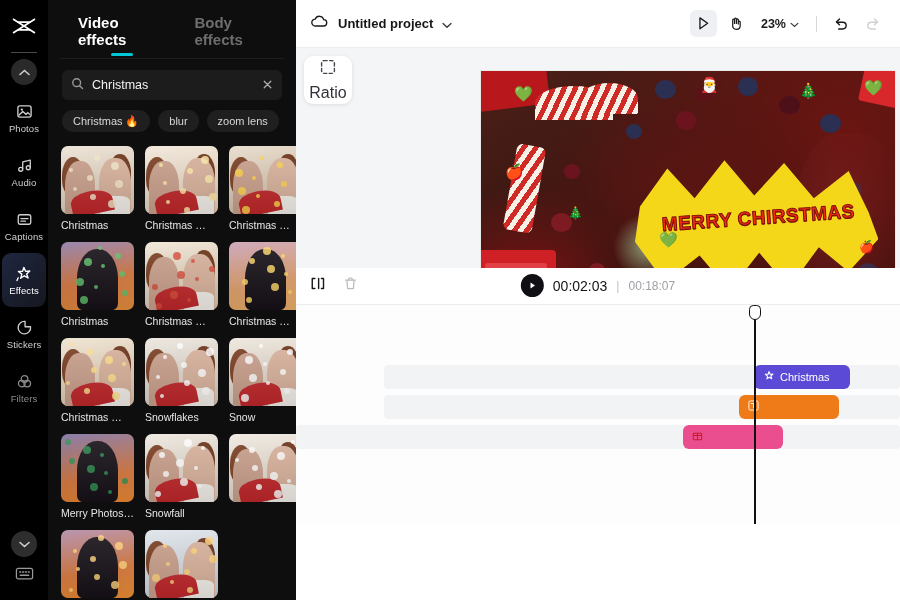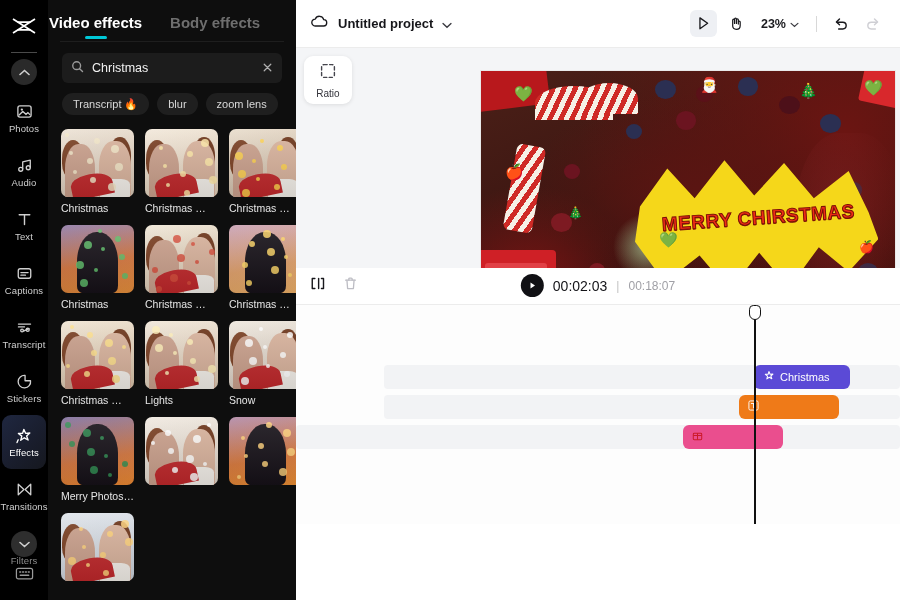--- a/index.html
+++ b/index.html
@@ -61,21 +61,21 @@
 
   
   .panel {
     width: 248px; flex: 0 0 248px; height: 600px;
     background: #0e0e0e;
     position: relative;
     overflow: hidden;
   }
   .panel-tabs {
     display: flex; align-items: flex-start; gap: 28px;
-    padding: 14px 16px 0 1px;
+    padding: 14px 16px 0 30px;
     position: relative;
   }
   .ptab { font-size: 15px; font-weight: bold; color: #6e6e6e; padding-bottom: 10px; position: relative; }
   .ptab.active { color: #ffffff; }
   .ptab.active::after {
     content: ""; position: absolute; left: 50%; transform: translateX(-50%);
     bottom: 2px; width: 22px; height: 3px; border-radius: 2px; background: #00c8d7;
   }
   .panel-divider { height: 1px; background: #1e1e1e; margin: 0 12px; }
 
@@ -145,21 +145,21 @@
     display: flex; align-items: center; justify-content: center;
     overflow: hidden;
   }
   .ratio-btn {
     position: absolute; left: 8px; top: 8px;
     width: 48px; height: 48px; border-radius: 9px;
     background: #ffffff;
     display: flex; flex-direction: column; align-items: center; justify-content: center; gap: 4px;
     box-shadow: 0 1px 4px rgba(0,0,0,.10);
   }
-  .ratio-btn .rl { font-size: 10px; color: #32323a; }
+  .ratio-btn .rl { font-size: 16px; color: #32323a; }
 
   .video-frame {
     position: absolute; left: 184px; top: 22px;
     width: 416px; height: 311px;
     background: #2c0f0c; overflow: hidden;
     border: 1px solid #e9e9e9;
   }
   .vf-bg { position:absolute; inset:0;
     background:
       radial-gradient(ellipse 60% 45% at 52% 38%, #5a1512 0%, rgba(90,21,18,0) 70%),
@@ -261,79 +261,51 @@
         <span class="ico">
           <svg width="17" height="17" viewBox="0 0 18 18" fill="none" stroke="currentColor" stroke-width="1.4">
               <circle cx="5" cy="13" r="2.1"></circle>
               <circle cx="13" cy="11.4" r="2.1"></circle>
               <path d="M7.1 13 V5.2 L15.1 3.4 V11.4" stroke-linejoin="round"></path>
             </svg>
         </span>
         <span class="lbl">Audio</span>
       </div>
 
-      <div class="rail-item">
-        <span class="ico">
-          <svg width="17" height="17" viewBox="0 0 18 18" fill="none" stroke="currentColor" stroke-width="1.5" stroke-linecap="round">
-              <path d="M3.4 4 H14.6 M9 4 V14.4"></path>
-            </svg>
-        </span>
-        <span class="lbl">Text</span>
-      </div>
 
       <div class="rail-item">
         <span class="ico">
           <svg width="17" height="17" viewBox="0 0 18 18" fill="none" stroke="currentColor" stroke-width="1.4" stroke-linecap="round">
               <rect x="2.4" y="4" width="13.2" height="10" rx="2"></rect>
               <path d="M5.2 8 H12.8 M5.2 10.8 H10"></path>
             </svg>
         </span>
         <span class="lbl">Captions</span>
       </div>
 
-      <div class="rail-item">
-        <span class="ico">
-          <svg width="17" height="17" viewBox="0 0 18 18" fill="none" stroke="currentColor" stroke-width="1.4" stroke-linecap="round">
-              <path d="M2.6 5.4 H15.4 M2.6 8.4 H9"></path>
-              <circle cx="12.4" cy="11.4" r="1.6"></circle>
-              <circle cx="6.4" cy="12.2" r="1.4"></circle>
-              <path d="M13.6 10.2 L8 12.8"></path>
-            </svg>
-        </span>
-        <span class="lbl">Transcript</span>
-      </div>
-
-      <div class="rail-item">
-        <span class="ico">
-          <svg width="17" height="17" viewBox="0 0 18 18" fill="none" stroke="currentColor" stroke-width="1.4" stroke-linejoin="round">
-              <path d="M15.4 8.2 A6.6 6.6 0 1 1 9.6 2.6 V8.2 Z"></path>
-            </svg>
-        </span>
-        <span class="lbl">Stickers</span>
-      </div>
 
       <div class="rail-item active">
         <span class="ico">
           <svg width="18" height="18" viewBox="0 0 18 18" fill="none" stroke="#fff" stroke-width="1.35" stroke-linejoin="round">
               <path d="M8.8 2.4 L10.6 6.3 L14.8 6.0 L11.6 8.9 L13.1 13 L9.3 10.8 L5.7 13.3 L6.8 9.1 L3.4 6.5 L7.6 6.4 Z"></path>
               <path d="M3.2 12.8 L2 15.6" stroke-linecap="round"></path>
             </svg>
         </span>
         <span class="lbl">Effects</span>
       </div>
 
       <div class="rail-item">
         <span class="ico">
           <svg width="17" height="17" viewBox="0 0 18 18" fill="none" stroke="currentColor" stroke-width="1.4" stroke-linejoin="round">
-              <path d="M2.4 3.4 L8.4 9 L2.4 14.6 Z"></path>
-              <path d="M15.6 3.4 L9.6 9 L15.6 14.6 Z"></path>
-            </svg>
-        </span>
-        <span class="lbl">Transitions</span>
-      </div>
+              <path d="M15.4 8.2 A6.6 6.6 0 1 1 9.6 2.6 V8.2 Z"></path>
+            </svg>
+        </span>
+        <span class="lbl">Stickers</span>
+      </div>
+
 
       <div class="rail-item dim">
         <span class="ico">
           <svg width="17" height="17" viewBox="0 0 18 18" fill="none" stroke="currentColor" stroke-width="1.35">
               <circle cx="9" cy="6.3" r="3.5"></circle>
               <circle cx="6.1" cy="11.2" r="3.5"></circle>
               <circle cx="11.9" cy="11.2" r="3.5"></circle>
             </svg>
         </span>
         <span class="lbl">Filters</span>
@@ -375,21 +347,21 @@
       <span class="stxt">Christmas</span>
       <span>
         <svg width="11" height="11" viewBox="0 0 12 12" fill="none" stroke="#b0b0b0" stroke-width="1.35" stroke-linecap="round">
             <path d="M2.4 2.4 L9.6 9.6 M9.6 2.4 L2.4 9.6"></path>
           </svg>
       </span>
     </div>
 
     <div class="tagrow">
       <div class="tag">
-          <span>Transcript 🔥</span>
+          <span>Christmas 🔥</span>
         </div>
       <div class="tag">
           <span>blur</span>
         </div>
       <div class="tag">
           <span>zoom lens</span>
         </div>
     </div>
 
     <div class="grid" id="grid">
@@ -524,39 +496,39 @@
             <div class="spk" style="left:36%;top:16%;width:6px;height:6px;background:#ffe08a;opacity:.85;"></div>
             <div class="spk" style="left:65%;top:53%;width:8px;height:8px;background:#ffe08a;opacity:.85;"></div>
             <div class="spk" style="left:12%;top:6%;width:4px;height:4px;background:#ffe08a;opacity:.85;"></div>
             <div class="spk" style="left:41%;top:43%;width:6px;height:6px;background:#ffe08a;opacity:.85;"></div>
             <div class="spk" style="left:70%;top:80%;width:8px;height:8px;background:#ffe08a;opacity:.85;"></div>
             <div class="fade" style="background:linear-gradient(180deg,rgba(255,255,255,.10),rgba(0,0,0,.12));"></div>
           </div>
           <div class="cap">Christmas …</div>
         </div>
         <div class="cell">
-          <div class="thumb" style="background: linear-gradient(160deg, rgb(240, 230, 216), rgb(219, 200, 178));">
-            <div class="hairA"></div>
-            <div class="figA"></div>
-            <div class="hairB"></div>
-            <div class="figB"></div>
-            <div class="dressw"></div>
-            <div class="glove"></div>
-            <div class="spk" style="left:28%;top:74%;width:4px;height:4px;background:#fff0b8;opacity:.85;"></div>
-            <div class="spk" style="left:57%;top:27%;width:6px;height:6px;background:#fff0b8;opacity:.85;"></div>
-            <div class="spk" style="left:86%;top:64%;width:8px;height:8px;background:#fff0b8;opacity:.85;"></div>
-            <div class="spk" style="left:33%;top:17%;width:4px;height:4px;background:#fff0b8;opacity:.85;"></div>
-            <div class="spk" style="left:62%;top:54%;width:6px;height:6px;background:#fff0b8;opacity:.85;"></div>
-            <div class="spk" style="left:9%;top:7%;width:8px;height:8px;background:#fff0b8;opacity:.85;"></div>
-            <div class="spk" style="left:38%;top:44%;width:4px;height:4px;background:#fff0b8;opacity:.85;"></div>
-            <div class="spk" style="left:67%;top:81%;width:6px;height:6px;background:#fff0b8;opacity:.85;"></div>
-            <div class="spk" style="left:14%;top:34%;width:8px;height:8px;background:#fff0b8;opacity:.85;"></div>
-            <div class="fade" style="background:linear-gradient(180deg,rgba(255,255,255,.10),rgba(0,0,0,.12));"></div>
-          </div>
-          <div class="cap">Lights</div>
+          <div class="thumb" style="background: linear-gradient(160deg, rgb(236, 230, 222), rgb(210, 202, 191));">
+            <div class="hairA"></div>
+            <div class="figA"></div>
+            <div class="hairB"></div>
+            <div class="figB"></div>
+            <div class="dressw"></div>
+            <div class="glove"></div>
+            <div class="spk" style="left:15%;top:55%;width:4px;height:4px;background:#ffffff;opacity:.85;"></div>
+            <div class="spk" style="left:44%;top:8%;width:6px;height:6px;background:#ffffff;opacity:.85;"></div>
+            <div class="spk" style="left:73%;top:45%;width:8px;height:8px;background:#ffffff;opacity:.85;"></div>
+            <div class="spk" style="left:20%;top:82%;width:4px;height:4px;background:#ffffff;opacity:.85;"></div>
+            <div class="spk" style="left:49%;top:35%;width:6px;height:6px;background:#ffffff;opacity:.85;"></div>
+            <div class="spk" style="left:78%;top:72%;width:8px;height:8px;background:#ffffff;opacity:.85;"></div>
+            <div class="spk" style="left:25%;top:25%;width:4px;height:4px;background:#ffffff;opacity:.85;"></div>
+            <div class="spk" style="left:54%;top:62%;width:6px;height:6px;background:#ffffff;opacity:.85;"></div>
+            <div class="spk" style="left:83%;top:15%;width:8px;height:8px;background:#ffffff;opacity:.85;"></div>
+            <div class="fade" style="background:linear-gradient(180deg,rgba(255,255,255,.10),rgba(0,0,0,.12));"></div>
+          </div>
+          <div class="cap">Snowflakes</div>
         </div>
         <div class="cell">
           <div class="thumb" style="background: linear-gradient(160deg, rgb(238, 231, 221), rgb(214, 202, 189));">
             <div class="hairA"></div>
             <div class="figA"></div>
             <div class="hairB"></div>
             <div class="figB"></div>
             <div class="dressw"></div>
             <div class="glove"></div>
             <div class="spk" style="left:41%;top:9%;width:4px;height:4px;background:#ffffff;opacity:.85;"></div>
@@ -580,20 +552,41 @@
             <div class="spk" style="left:30%;top:18%;width:8px;height:8px;background:#2f8f52;opacity:.85;"></div>
             <div class="spk" style="left:59%;top:55%;width:4px;height:4px;background:#2f8f52;opacity:.85;"></div>
             <div class="spk" style="left:6%;top:8%;width:6px;height:6px;background:#2f8f52;opacity:.85;"></div>
             <div class="spk" style="left:35%;top:45%;width:8px;height:8px;background:#2f8f52;opacity:.85;"></div>
             <div class="spk" style="left:64%;top:82%;width:4px;height:4px;background:#2f8f52;opacity:.85;"></div>
             <div class="spk" style="left:11%;top:35%;width:6px;height:6px;background:#2f8f52;opacity:.85;"></div>
             <div class="spk" style="left:40%;top:72%;width:8px;height:8px;background:#2f8f52;opacity:.85;"></div>
             <div class="fade" style="background:linear-gradient(180deg,rgba(255,255,255,.10),rgba(0,0,0,.12));"></div>
           </div>
           <div class="cap">Merry Photos…</div>
+        </div>
+        <div class="cell">
+          <div class="thumb" style="background: linear-gradient(160deg, rgb(238, 232, 223), rgb(213, 203, 192));">
+            <div class="hairA"></div>
+            <div class="figA"></div>
+            <div class="hairB"></div>
+            <div class="figB"></div>
+            <div class="dressw"></div>
+            <div class="glove"></div>
+            <div class="spk" style="left:67%;top:47%;width:4px;height:4px;background:#ffffff;opacity:.85;"></div>
+            <div class="spk" style="left:14%;top:84%;width:6px;height:6px;background:#ffffff;opacity:.85;"></div>
+            <div class="spk" style="left:43%;top:37%;width:8px;height:8px;background:#ffffff;opacity:.85;"></div>
+            <div class="spk" style="left:72%;top:74%;width:4px;height:4px;background:#ffffff;opacity:.85;"></div>
+            <div class="spk" style="left:19%;top:27%;width:6px;height:6px;background:#ffffff;opacity:.85;"></div>
+            <div class="spk" style="left:48%;top:64%;width:8px;height:8px;background:#ffffff;opacity:.85;"></div>
+            <div class="spk" style="left:77%;top:17%;width:4px;height:4px;background:#ffffff;opacity:.85;"></div>
+            <div class="spk" style="left:24%;top:54%;width:6px;height:6px;background:#ffffff;opacity:.85;"></div>
+            <div class="spk" style="left:53%;top:7%;width:8px;height:8px;background:#ffffff;opacity:.85;"></div>
+            <div class="fade" style="background:linear-gradient(180deg,rgba(255,255,255,.10),rgba(0,0,0,.12));"></div>
+          </div>
+          <div class="cap">Snowfall</div>
         </div>
         <div class="cell">
           <div class="thumb" style="background: linear-gradient(160deg, rgb(240, 233, 224), rgb(221, 210, 198));">
             <div class="hairA"></div>
             <div class="figA"></div>
             <div class="hairB"></div>
             <div class="figB"></div>
             <div class="dressw"></div>
             <div class="glove"></div>
             <div class="spk" style="left:80%;top:66%;width:4px;height:4px;background:#ffffff;opacity:.85;"></div>

